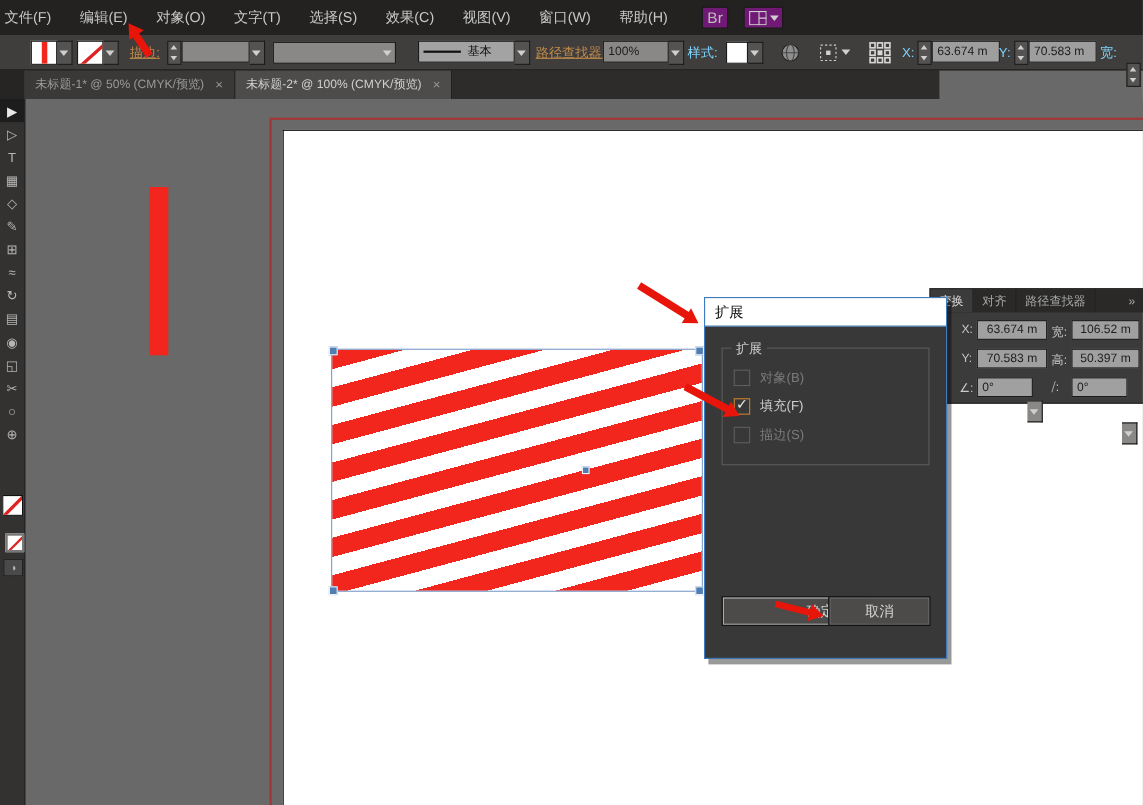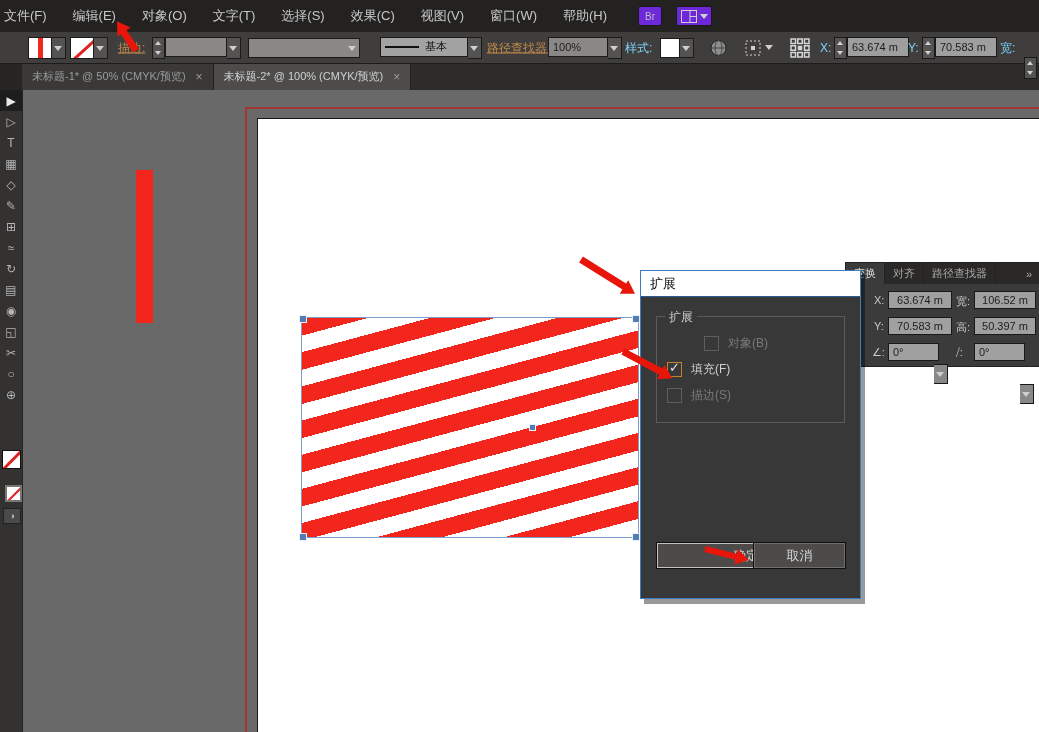--- a/index.html
+++ b/index.html
@@ -4,41 +4,41 @@
 <style>
   html,body{margin:0;padding:0;}
   body{width:1039px;height:732px;position:relative;overflow:hidden;
        font-family:"Liberation Sans","DejaVu Sans",sans-serif;
        background:#696969;font-size:12px;color:#cccccc;-webkit-font-smoothing:antialiased;}
   .abs{position:absolute;}
   
   #menubar{left:0;top:0;width:1039px;height:32px;background:#232221;display:flex;align-items:center;z-index:30;}
   .menu-item{padding:0 13px;color:#c8c8c8;font-size:13px;line-height:32px;cursor:default;}
   .menu-item:first-child{margin-left:-9px;}
-  .mini-btn{width:22px;height:18px;background:#6d28d9;border:1px solid #191919;border-radius:2px;
-            color:#bdbdbd;font-size:10px;display:flex;align-items:center;justify-content:center;}
+  .mini-btn{width:22px;height:18px;background:#701a75;border:1px solid #191919;border-radius:2px;
+            color:#bdbdbd;font-size:14px;display:flex;align-items:center;justify-content:center;}
   
   #optionsbar{left:0;top:32px;width:1039px;height:31px;background:#403e3d;border-bottom:1px solid #1c1c1c;z-index:29;}
   .opt{position:absolute;top:50%;transform:translateY(-50%);}
   .hotlabel{color:#c08a4a;text-decoration:underline;font-size:12px;}
   .plain-label{color:#7dd3fc;font-size:12px;}
   .swatch{width:22px;height:20px;background:#ffffff;border:1px solid #1a1a1a;position:relative;overflow:hidden;}
   .swatch .vline{position:absolute;left:9px;top:0;width:5px;height:100%;background:var(--stripe-red);}
   .swatch .slash{position:absolute;left:-4px;top:8px;width:40px;height:3px;background:#d22;transform:rotate(-42deg);}
   .ddbtn{width:13px;height:20px;background:#555352;border:1px solid #1a1a1a;border-left:none;position:relative;}
   .ddbtn::after,.dd-arr::after{content:"";position:absolute;right:3px;top:50%;margin-top:-2px;
       border-left:4px solid transparent;border-right:4px solid transparent;border-top:5px solid #cfcfcf;}
   .stepper{width:11px;height:20px;background:#555352;border:1px solid #1a1a1a;position:relative;}
   .stepper::before{content:"";position:absolute;left:2px;top:3px;border-left:3px solid transparent;border-right:3px solid transparent;border-bottom:4px solid #cfcfcf;}
   .stepper::after{content:"";position:absolute;left:2px;bottom:3px;border-left:3px solid transparent;border-right:3px solid transparent;border-top:4px solid #cfcfcf;}
   .field{height:18px;background:#9e9e9e;border:1px solid #1a1a1a;color:#1d1d1d;font-size:11px;
          display:flex;align-items:center;padding:0 4px;}
   .graydrop{height:18px;background:#8a8886;border:1px solid #1a1a1a;position:relative;}
   
-  #tabbar{left:0;top:63px;width:1039px;height:27px;background:#2e2c2b;z-index:28;display:flex;}
+  #tabbar{left:0;top:63px;width:854px;height:27px;background:#2e2c2b;z-index:28;display:flex;}
   .doc-tab{height:27px;display:flex;align-items:center;padding:0 10px;font-size:11px;border-right:1px solid #1f1f1f;}
   .doc-tab .close{margin-left:10px;color:#9a9a9a;font-size:12px;}
   
   #toolbar{left:0;top:90px;width:22px;height:642px;background:#333231;border-right:1px solid #242424;z-index:27;}
   .tool{width:22px;height:21px;display:flex;align-items:center;justify-content:center;color:#b5b5b5;font-size:12px;}
   .tool.selected{background:#1e1d1d;color:#e8e8e8;}
   #tb-fill{position:absolute;left:2px;top:360px;width:17px;height:17px;background:#fff;border:1px solid #111;overflow:hidden;}
   #tb-fill .slash{position:absolute;left:-4px;top:6px;width:30px;height:3px;background:#d22;transform:rotate(-45deg);}
   #tb-stroke{position:absolute;left:5px;top:395px;width:13px;height:13px;background:#fff;border:2px solid #777;overflow:hidden;}
   #tb-stroke .slash{position:absolute;left:-4px;top:4px;width:28px;height:2px;background:#d22;transform:rotate(-45deg);}
@@ -261,21 +261,21 @@
   <div class="abs p-dd ddbtn" style="left:174px;top:80px;"></div>
 </div>
 
 <div id="dialog" class="abs">
   <div id="dialog-title">
     <span>扩展</span>
   </div>
 
   <div class="groupbox" style="top:45px;height:105px;">
     <span class="gb-label">扩展</span>
-    <div class="cb-row" style="top:18px;margin-left:37px;">
+    <div class="cb-row" style="top:18px;">
       <div class="cb"></div>
       <span class="cb-label">对象(B)</span>
     </div>
     <div class="cb-row" style="top:44px;">
       <div class="cb checked"></div>
       <span class="cb-label enabled">填充(F)</span>
     </div>
     <div class="cb-row" style="top:70px;">
       <div class="cb"></div>
       <span class="cb-label">描边(S)</span>

